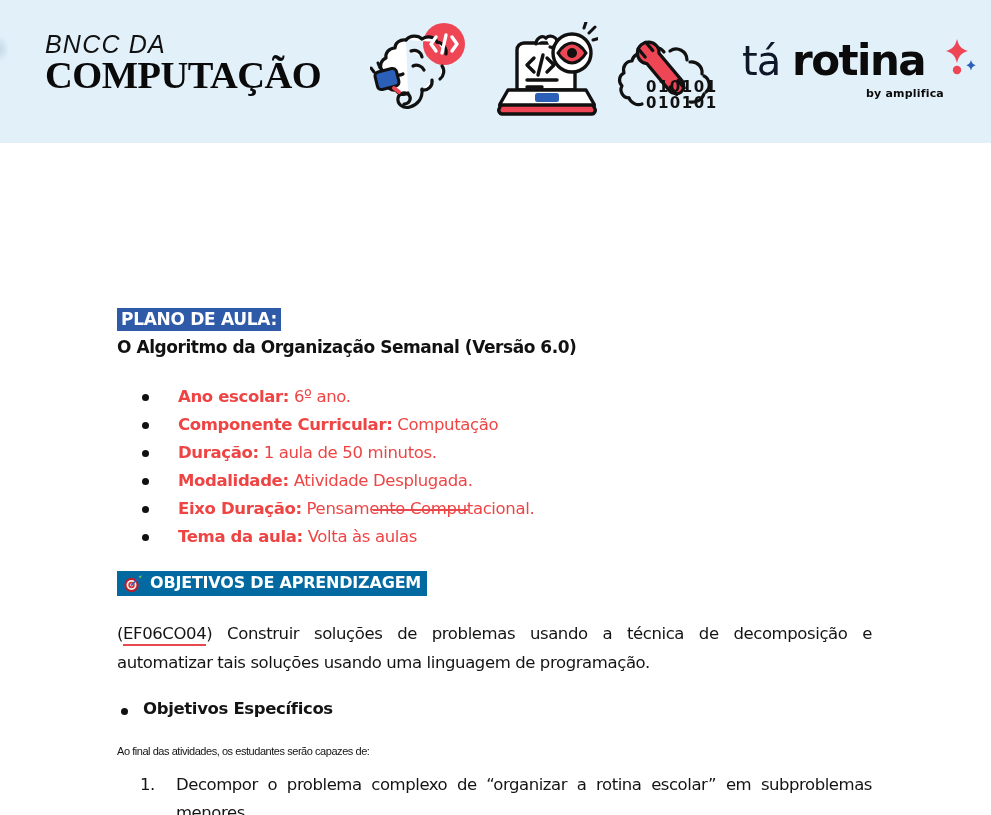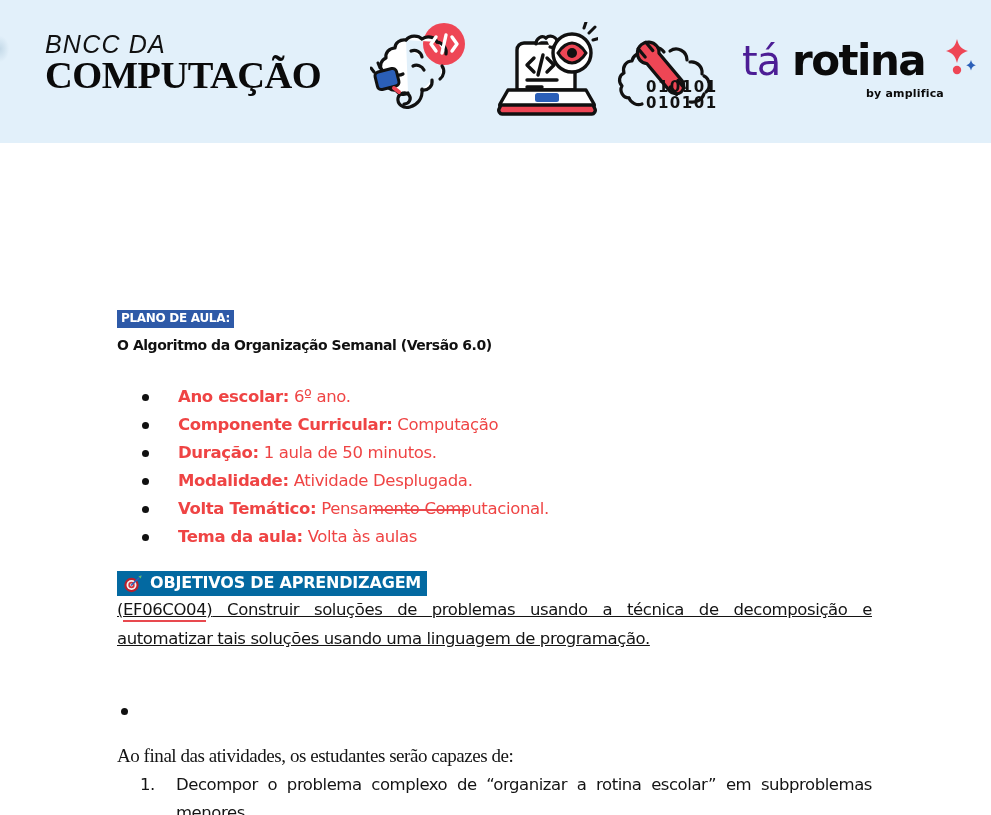--- a/index.html
+++ b/index.html
@@ -83,21 +83,21 @@
     left: 0;
     top: 0;
     line-height: 1;
     white-space: nowrap;
   }
   .tp-ta {
     font-family: "DejaVu Sans", sans-serif;
     font-weight: 400;
     font-size: 40px;
     letter-spacing: -1px;
-    color: #4c1d95;
+    color: #0f172a;
   }
   .tp-pronto {
     font-family: "DejaVu Sans", sans-serif;
     font-weight: 700;
     font-size: 42px;
     letter-spacing: -1.5px;
     color: #0b0b0b;
   }
   .tp-by {
     position: absolute;
@@ -133,38 +133,38 @@
     position: relative;
     padding: 0;
   }
 
   .hl-blue {
     display: inline-block;
     background: #2e5aa8;
     color: #ffffff;
     font-family: "DejaVu Sans", sans-serif;
     font-weight: 700;
-    font-size: 12px;
+    font-size: 17px;
     letter-spacing: -0.3px;
     padding: 2px 4px 3px 4px;
     line-height: 1.08;
   }
   .row-plano {
     position: absolute;
     left: 117px;
     top: 165px;
   }
 
   .doc-title {
     position: absolute;
     left: 117px;
     top: 194px;
     font-family: "DejaVu Sans", sans-serif;
     font-weight: 700;
-    font-size: 14px;
+    font-size: 17px;
     letter-spacing: -0.45px;
     color: #111111;
     white-space: nowrap;
   }
 
   
   .meta-list {
     position: absolute;
     left: 142px;
     top: 240px;
@@ -224,29 +224,28 @@
     display: inline-block;
     width: 20px;
     height: 18px;
     position: relative;
     top: 1px;
   }
 
   .para-hab {
     position: absolute;
     left: 117px;
-    top: 452px;
+    top: 476px;
     width: 755px;
     font-family: "DejaVu Sans", sans-serif;
     font-size: 16.5px;
     letter-spacing: -0.4px;
     line-height: 29px;
     color: #141414;
     text-align: justify;
-    text-decoration: underline;
   }
   .para-hab .code-spell {
     border-bottom: 2px solid #e8494f;
     padding-bottom: 1px;
   }
 
   .esp-bullet {
     position: absolute;
     left: 117px;
     top: 556px;
@@ -266,22 +265,22 @@
     width: 7px;
     height: 7px;
     border-radius: 50%;
     background: #111111;
   }
 
   .para-intro {
     position: absolute;
     left: 117px;
     top: 602px;
-    font-family: Liberation Serif, serif;
-    font-size: 19px;
+    font-family: Liberation Sans, sans-serif;
+    font-size: 11px;
     letter-spacing: -0.45px;
     color: #141414;
     white-space: nowrap;
   }
 
   .obj-list {
     position: absolute;
     left: 140px;
     top: 628px;
     width: 732px;
@@ -430,21 +429,21 @@
     <li>
       <span class="dot"></span><b>Componente Curricular:</b> <span>Computação</span>
     </li>
     <li>
       <span class="dot"></span><b>Duração:</b> <span>1  aula de 50 minutos.</span>
     </li>
     <li>
       <span class="dot"></span><b>Modalidade:</b> <span>Atividade </span><span class="spell">Desplugada</span><span>.</span>
     </li>
     <li>
-      <span class="dot"></span><b>Volta Temático:</b> <span>Pensamento Computacional.</span>
+      <span class="dot"></span><b>Eixo Duração:</b> <span>Pensamento Computacional.</span>
     </li>
     <li>
       <span class="dot"></span><b>Tema da aula:</b> <span>Volta às aulas</span>
     </li>
   </ul>
 
   <div class="row-objetivos">
     <span class="hl-red">
       <span class="target-icon">
         <svg width="20" height="18" viewBox="0 0 20 18" fill="none" xmlns="http://www.w3.org/2000/svg">
@@ -456,21 +455,21 @@
           <path d="M15.4 1.2l3.2 -.8l-.8 3.2z" fill="#5fbf6a"></path>
         </svg>
       </span>
       <span>OBJETIVOS DE APRENDIZAGEM</span>
     </span>
   </div>
 
   <div class="para-hab"><span>(</span><span class="code-spell">EF06CO04</span><span>)</span><span> Construir soluções de problemas usando a técnica de decomposição e automatizar tais soluções usando uma linguagem de programação.</span></div>
 
   <div class="esp-bullet">
-    <span class="dot"></span>
+    <span class="dot"></span><span>Objetivos Específicos</span>
   </div>
 
   <div class="para-intro">Ao final das atividades, os estudantes serão capazes de:</div>
 
   <ol class="obj-list">
     <li>
       <span class="num">1.</span><span>Decompor o problema complexo de “organizar a rotina escolar” em subproblemas menores.</span>
     </li>
 
   </ol>

